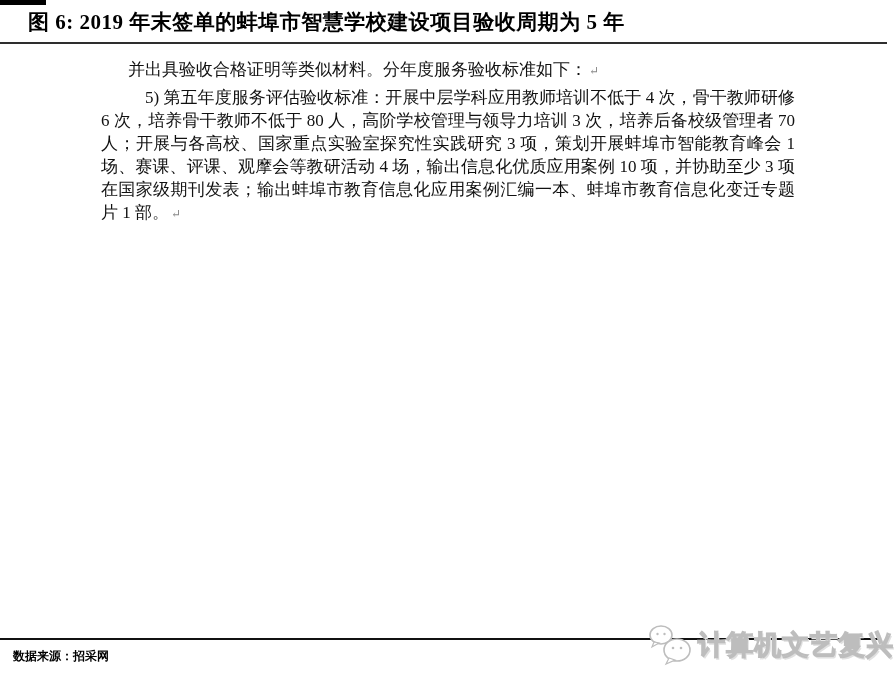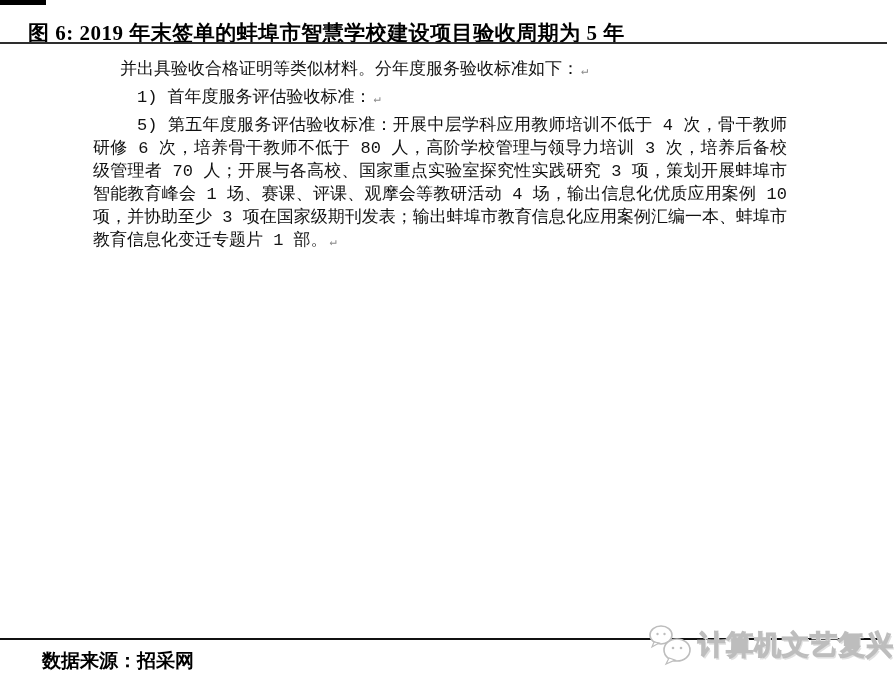--- a/index.html
+++ b/index.html
@@ -20,56 +20,54 @@
   }
   .fig-title {
     position: absolute;
     left: 28px; top: 8px;
     width: 840px;
     font-size: 21px;
     font-weight: bold;
     letter-spacing: 0.5px;
     white-space: nowrap;
     color: #000000;
-    margin-top: 11px;
   }
   .title-rule {
     position: absolute;
     left: 0; top: 42px;
     width: 887px; height: 2px;
     background: #2e2e2e;
   }
   .body-text {
     position: absolute;
-    left: 93px; top: 58px;
+    left: 101px; top: 58px;
     width: 694px;
     font-size: 17px;
     line-height: 23px;
     text-align: justify;
     text-justify: inter-ideograph;
-    font-family: Liberation Mono, monospace;
   }
   .body-text p { margin: 0 0 3px 0; }
   .p-cont { text-indent: 27px; }
   .p-item { text-indent: 44px; }
   .pmark {
     color: #8a8a8a;
     font-size: 12px;
     margin-left: 2px;
   }
   .footer-rule {
     position: absolute;
     left: 0; top: 638px;
     width: 880px; height: 2px;
     background: #111111;
   }
   .footer-source {
     position: absolute;
-    left: 42px; top: 648px;
-    font-size: 19px;
+    left: 13px; top: 648px;
+    font-size: 12px;
     font-weight: bold;
     color: #000000;
   }
   .watermark {
     position: absolute;
     right: 2px; top: 624px;
     display: flex;
     align-items: center;
     gap: 3px;
   }
@@ -91,21 +89,20 @@
 <div class="page">
 
   <div class="top-bar-fragment"></div>
 
   <div class="fig-title">图 6:  2019 年末签单的蚌埠市智慧学校建设项目验收周期为 5 年</div>
 
   <div class="title-rule"></div>
 
   <div class="body-text">
     <p class="p-cont"><span>并出具验收合格证明等类似材料。分年度服务验收标准如下：</span><span class="pmark">↵</span></p>
-    <p class="p-item"><span>1) 首年度服务评估验收标准：</span><span class="pmark">↵</span></p>
     <p class="p-item"><span>5) 第五年度服务评估验收标准：开展中层学科应用教师培训不低于 4 次，骨干教师研修 6 次，培养骨干教师不低于 80 人，高阶学校管理与领导力培训 3 次，培养后备校级管理者 70 人；开展与各高校、国家重点实验室探究性实践研究 3 项，策划开展蚌埠市智能教育峰会 1 场、赛课、评课、观摩会等教研活动 4 场，输出信息化优质应用案例 10 项，并协助至少 3 项在国家级期刊发表；输出蚌埠市教育信息化应用案例汇编一本、蚌埠市教育信息化变迁专题片 1 部。</span><span class="pmark">↵</span></p>
   </div>
 
   <div class="footer-rule"></div>
 
   <div class="footer-source">数据来源：招采网</div>
 
   <div class="watermark">
     <span class="watermark-icon">
       <svg width="48" height="42" viewBox="0 0 48 42" xmlns="http://www.w3.org/2000/svg">

